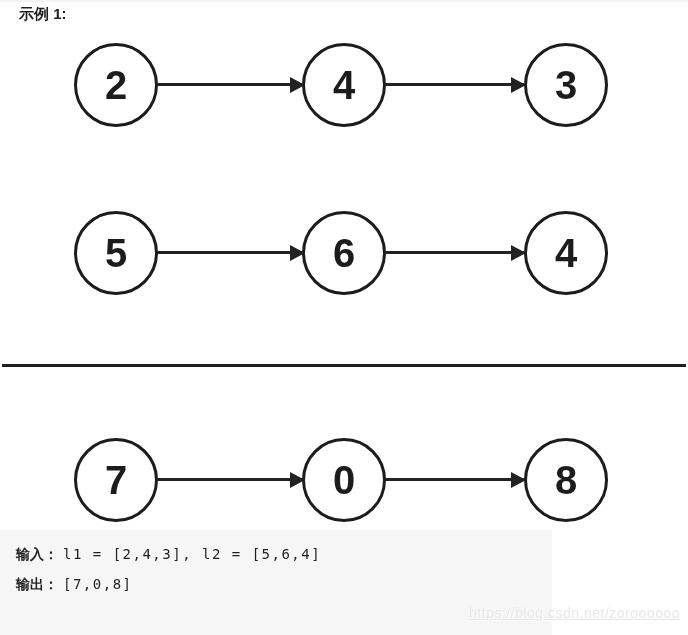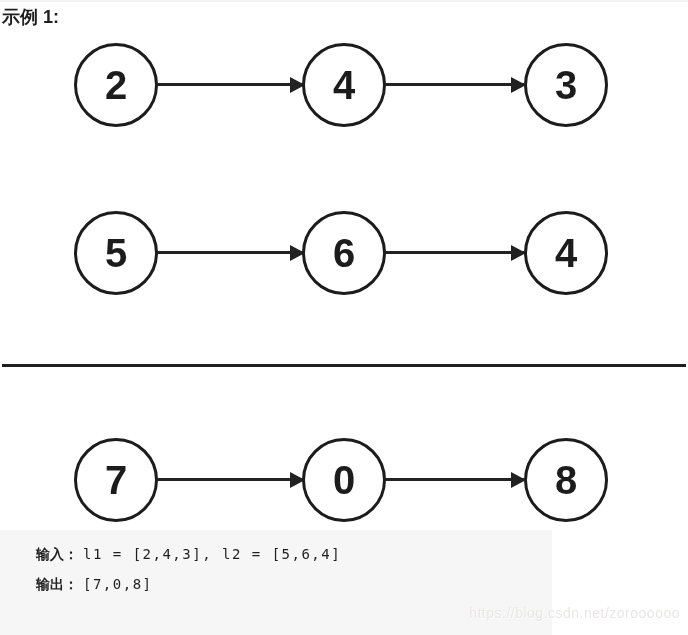--- a/index.html
+++ b/index.html
@@ -8,22 +8,22 @@
     position: relative;
     background: var(--page-bg, #ffffff);
     font-family: "Liberation Sans", sans-serif;
     overflow: hidden;
   }
   .top-strip {
     position: absolute; top: 0; left: 0; right: 0; height: 2px;
     background: var(--top-strip, #f3f3f3);
   }
   .example-label {
-    position: absolute; top: 5px; left: 2px;
-    font-size: 18px; font-weight: bold;
+    position: absolute; top: 5px; left: 19px;
+    font-size: 15px; font-weight: bold;
     color: var(--text, #1f1f1f);
   }
   .list-row { position: absolute; left: 0; width: 688px; height: 84px; }
   .row-l1 { top: 43px; }
   .row-l2 { top: 211px; }
   .row-result { top: 438px; }
   .node {
     position: absolute; top: 0;
     width: 78px; height: 78px;
     border: 3px solid var(--node-stroke, #1c1c1c);
@@ -55,36 +55,37 @@
   }
   .divider {
     position: absolute; top: 364px; left: 2px; right: 2px; height: 3px;
     background: var(--divider, #1f1f1f);
   }
   .code-block {
     position: absolute; top: 530px; left: 0;
     width: 552px; height: 105px;
     background: var(--code-bg, #f6f6f6);
     box-sizing: border-box;
-    padding: 9px 16px 0 36px;
+    padding: 9px 16px 0 16px;
   }
   .code-line {
     font-family: "DejaVu Sans Mono", "Liberation Mono", monospace;
     font-size: 14px; line-height: 30px;
     color: var(--text, #1f1f1f);
     white-space: nowrap;
   }
   .code-label { font-weight: bold; margin-right: 5px; }
   .code-value { letter-spacing: 1.5px; }
   .watermark {
     position: absolute; right: 8px; top: 605px;
     font-size: 14px;
     color: var(--watermark, #e9e7e6);
     text-shadow: 0.5px 0.5px 0 #ffffff;
     letter-spacing: 0.5px;
+    text-decoration: underline;
   }
 </style>
 </head>
 <body>
 
 <div class="top-strip"></div>
 
 <div class="example-label">示例 1:</div>
 
 <div class="list-row row-l1">

